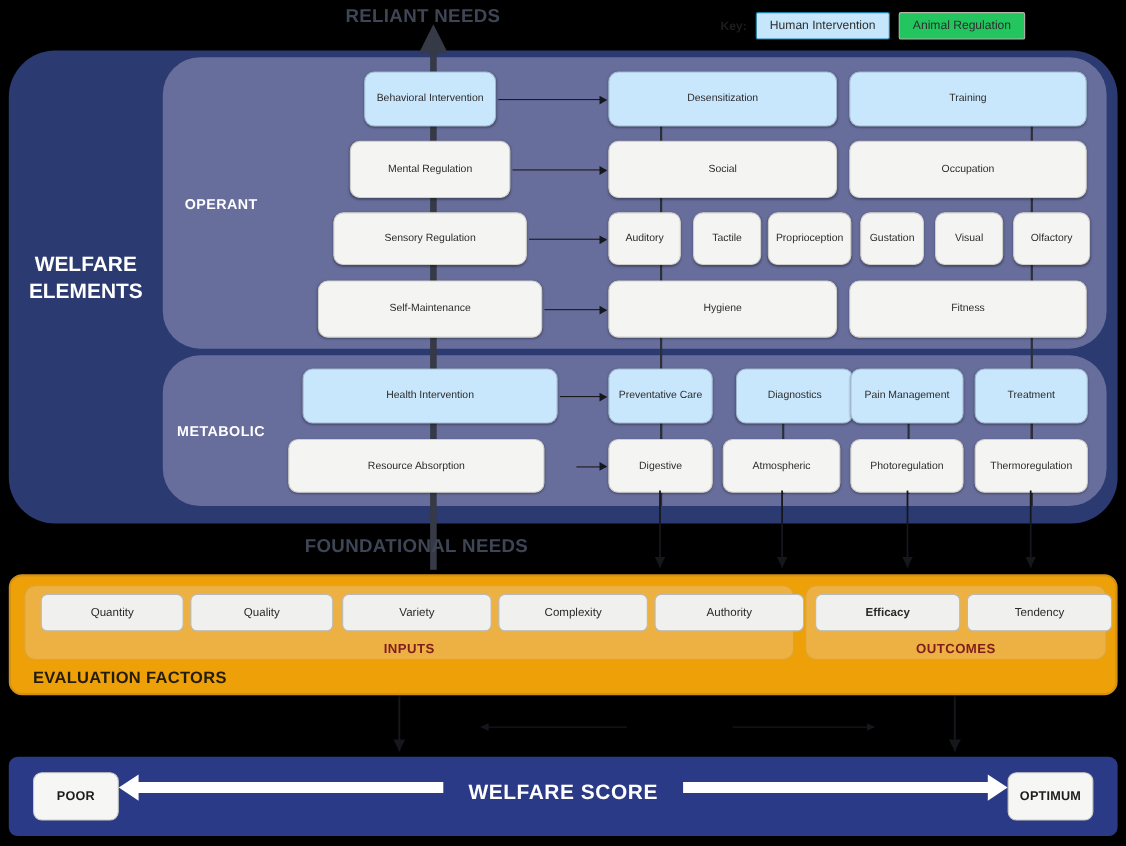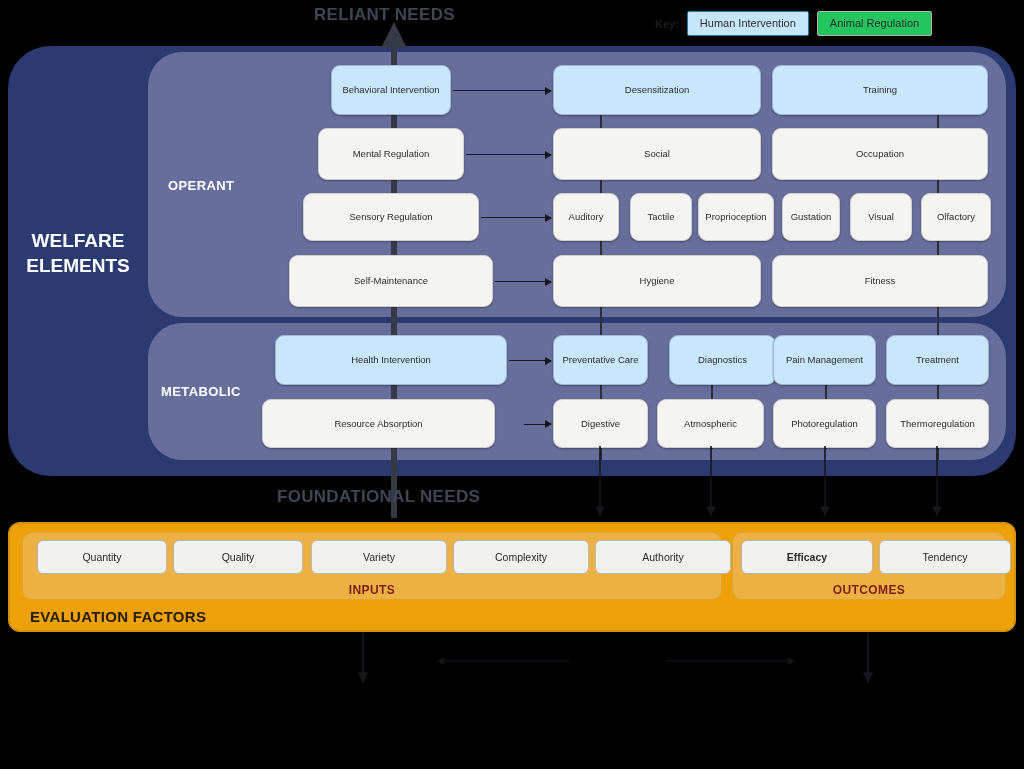--- a/index.html
+++ b/index.html
@@ -256,14 +256,23 @@
         <div class="eval-node" style="left: 572px; width: 136px;">Authority</div>
       </div>
     <div class="eval-group" id="group-outcomes">
       <div class="group-title">OUTCOMES</div>
     <div class="eval-node bold" style="left: 8px; width: 132px;">Efficacy</div>
         <div class="eval-node" style="left: 146px; width: 132px;">Tendency</div>
       </div>
   </div>
   <div class="abs" id="eval-factors-label">EVALUATION FACTORS</div>
 
+  <div class="abs" id="score-band">
+    <div class="score-end" id="score-poor">POOR</div>
+    <div class="score-end" id="score-optimum">OPTIMUM</div>
+    <div id="score-title">WELFARE SCORE</div>
+    <svg width="1008" height="72" style="position:absolute;left:0;top:0">
+      <polygon points="100,28 118,16 118,23 395,23 395,33 118,33 118,40" fill="#ffffff"></polygon>
+      <polygon points="908,28 890,16 890,23 613,23 613,33 890,33 890,40" fill="#ffffff"></polygon>
+    </svg>
+  </div>
 
 </div>
 
 </body></html>

